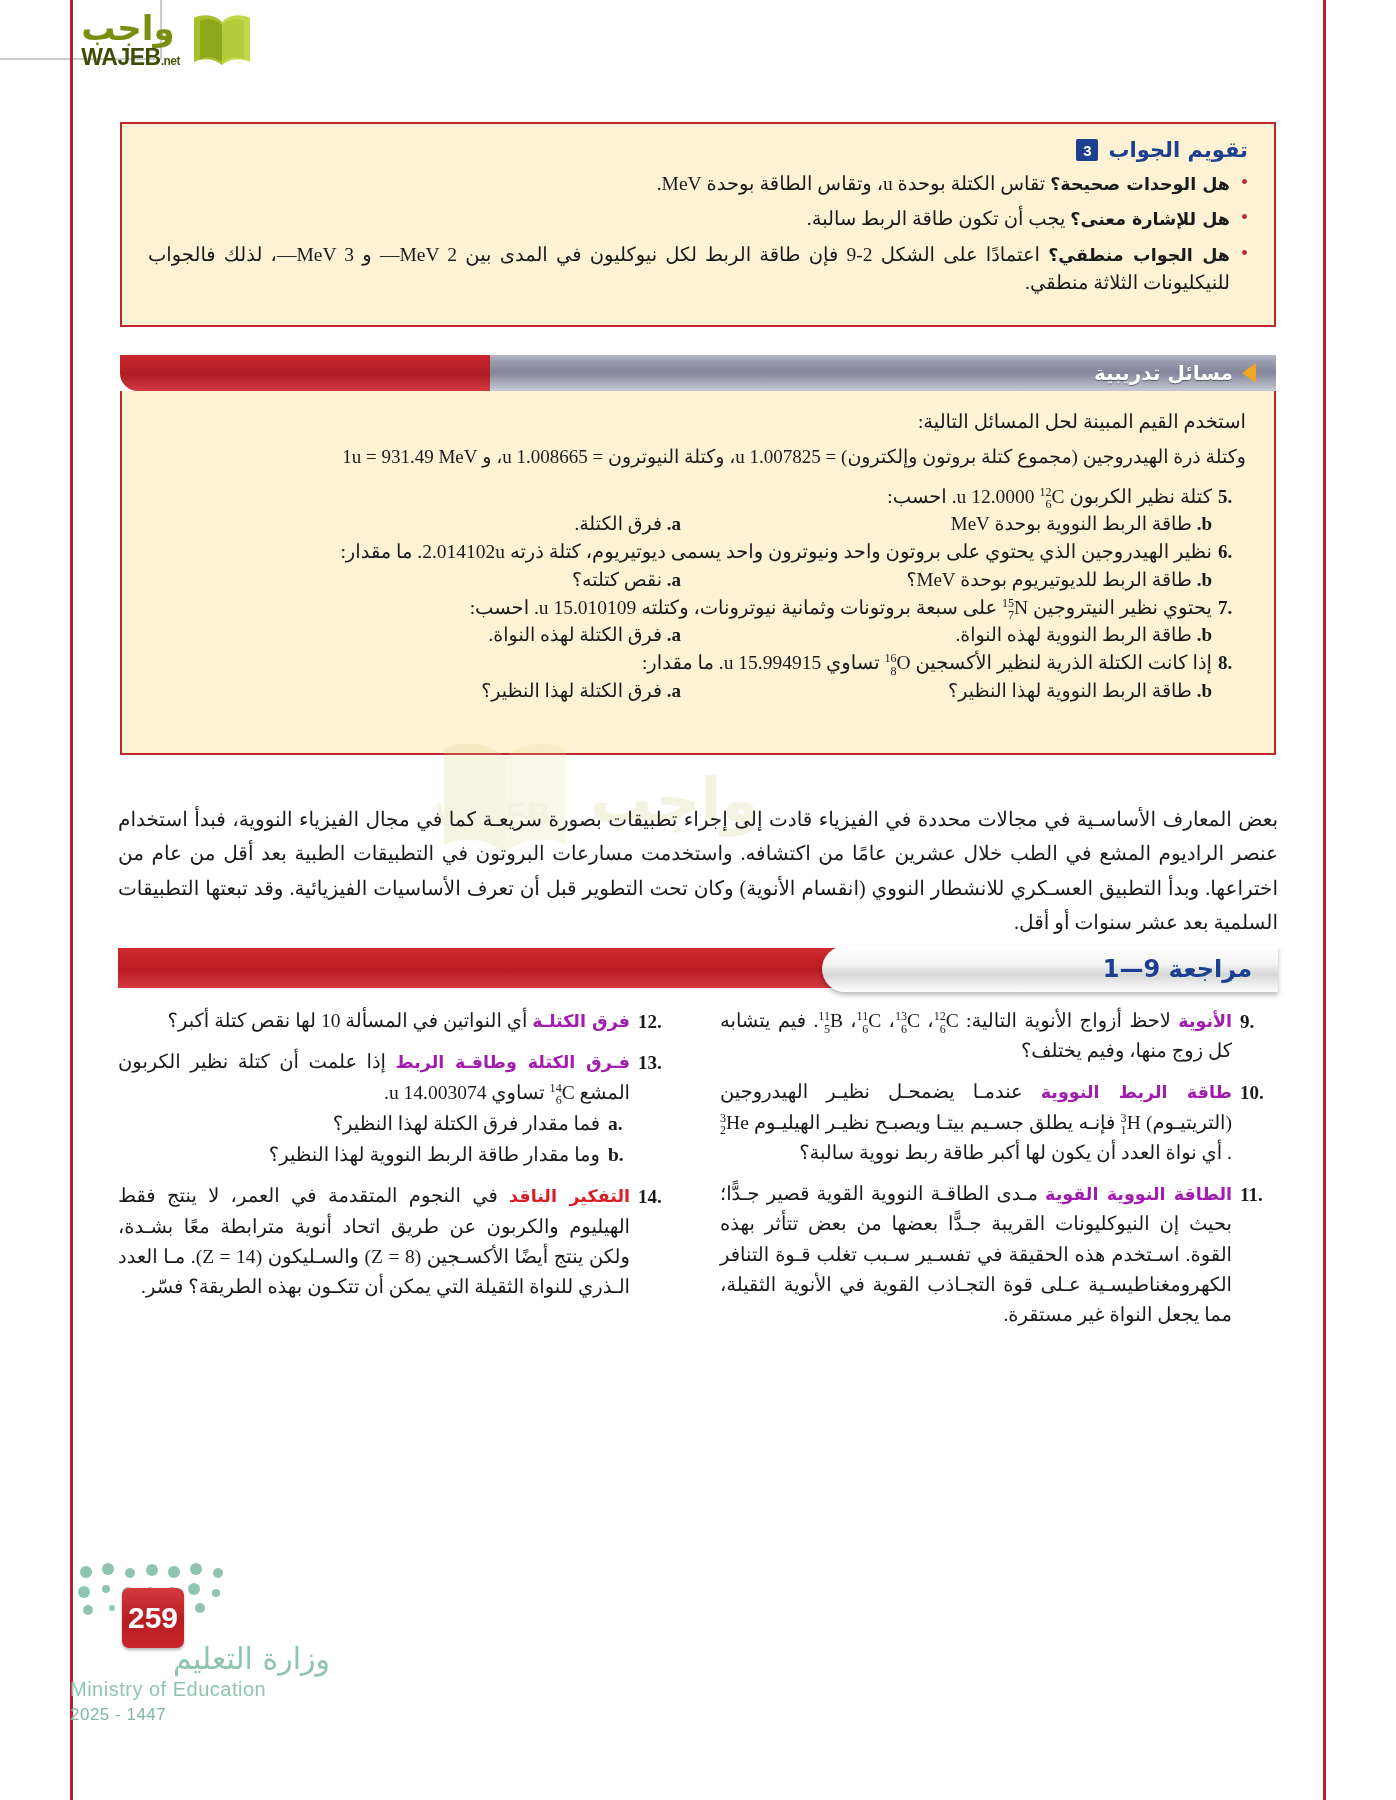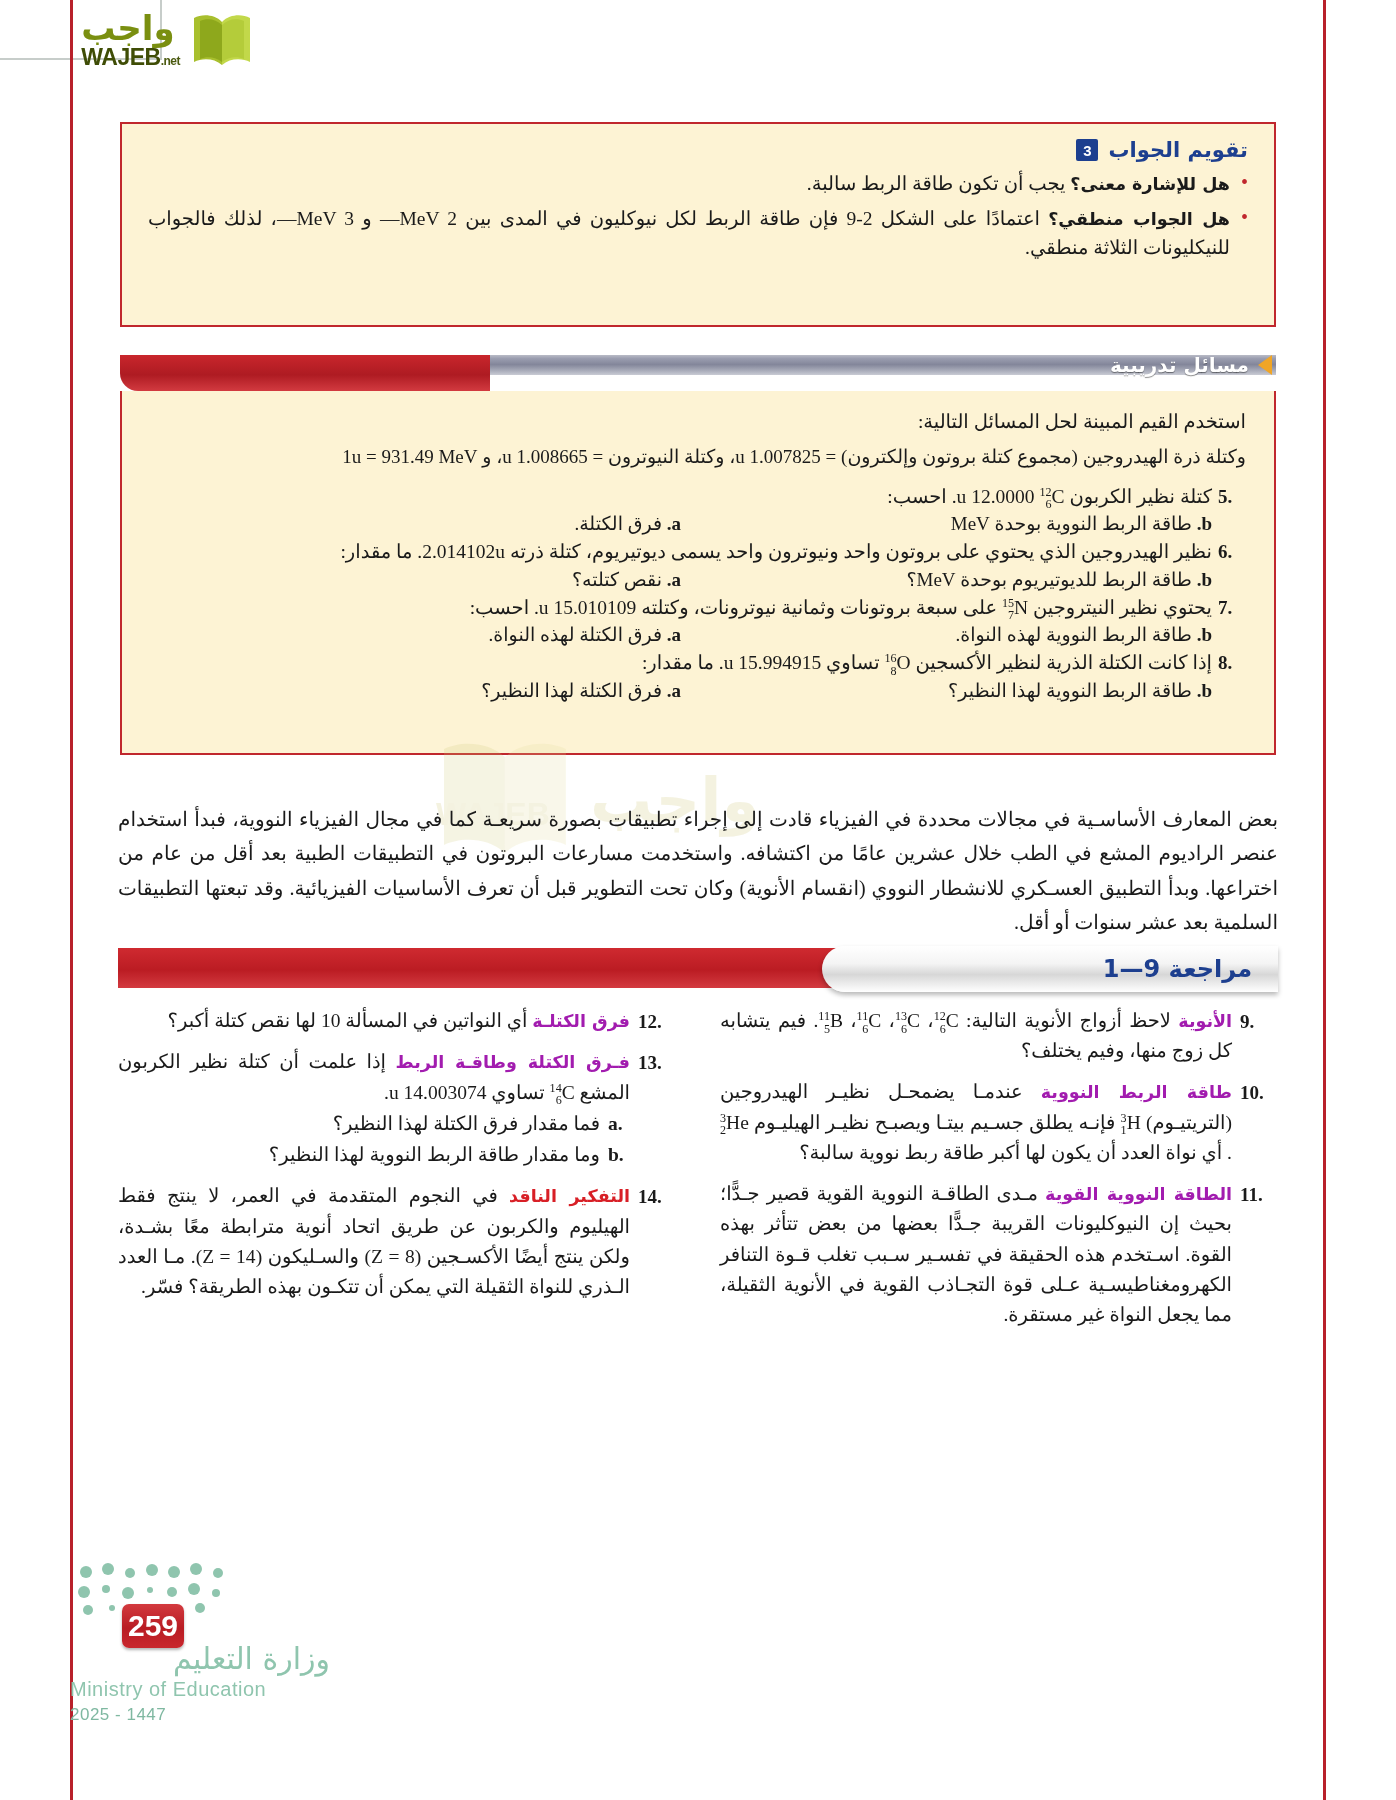--- a/index.html
+++ b/index.html
@@ -126,24 +126,24 @@
   .banner-red {
     position: absolute;
     left: 0; top: 0;
     width: 370px; height: 36px;
     background: linear-gradient(180deg,#c9262c 0%, #ae1b22 55%, #d23a40 100%);
     border-radius: 0 0 0 18px;
   }
   .banner-grey {
     position: absolute;
     right: 0; top: 0;
-    left: 370px; height: 20px;
+    left: 370px; height: 36px;
     background: linear-gradient(180deg,#b9bbc6 0%, #9a9daf 18%, #83869a 48%, #a9acba 78%, #c9cbd4 100%);
     display: flex; align-items: center; justify-content: flex-start;
-    padding-right: 4px; gap: 9px;
+    padding-right: 20px; gap: 9px;
     border-radius: 0;
   }
   .banner-label {
     font-family: "DejaVu Sans", sans-serif;
     font-weight: 700;
     font-size: 20px;
     color: #ffffff;
     text-shadow: 0 1px 1px rgba(0,0,0,.45);
   }
   .arrow-left {
@@ -292,21 +292,21 @@
     font-size: 20px; color:#8fc5ae; letter-spacing: .5px; margin-top: 4px;
   }
   .moe-yr {
     font-family: "Liberation Sans", sans-serif;
     font-size: 17px; color:#7fb8a1; letter-spacing: .5px; margin-top: 4px;
   }
   #page-number {
     position:absolute;
     left: 122px;
     bottom: 152px;
-    width: 62px; height: 44px;
+    width: 62px; height: 60px;
     background: linear-gradient(180deg,#d33a3f 0%, #b81c23 55%, #c9272d 100%);
     border-radius: 7px;
     color:#fff;
     font-family:"Liberation Sans", sans-serif;
     font-weight:700;
     font-size: 30px;
     display:flex; align-items:center; justify-content:center;
     box-shadow: 0 2px 3px rgba(0,0,0,.3);
     text-align: center;
   }
@@ -353,20 +353,23 @@
 
 <div class="edge-rule"></div>
 <div class="edge-rule left"></div>
 
 <section class="panel" id="evaluate-panel">
   <h2 class="panel-heading">
     <span>تقويم الجواب</span>
     <span class="step-badge">3</span>
   </h2>
   <ul class="bullets">
+    <li>
+      <span class="q-bold">هل الوحدات صحيحة؟</span><span> تقاس الكتلة بوحدة u، وتقاس الطاقة بوحدة MeV.</span>
+    </li>
     <li>
       <span class="q-bold">هل للإشارة معنى؟</span><span> يجب أن تكون طاقة الربط سالبة.</span>
     </li>
     <li>
       <span class="q-bold">هل الجواب منطقي؟</span><span> اعتمادًا على الشكل 2-9 فإن طاقة الربط لكل نيوكليون في المدى بين MeV 2— و MeV 3—، لذلك فالجواب للنيكليونات الثلاثة منطقي.</span>
     </li>
   </ul>
 </section>
 
 <div id="practice-banner">

